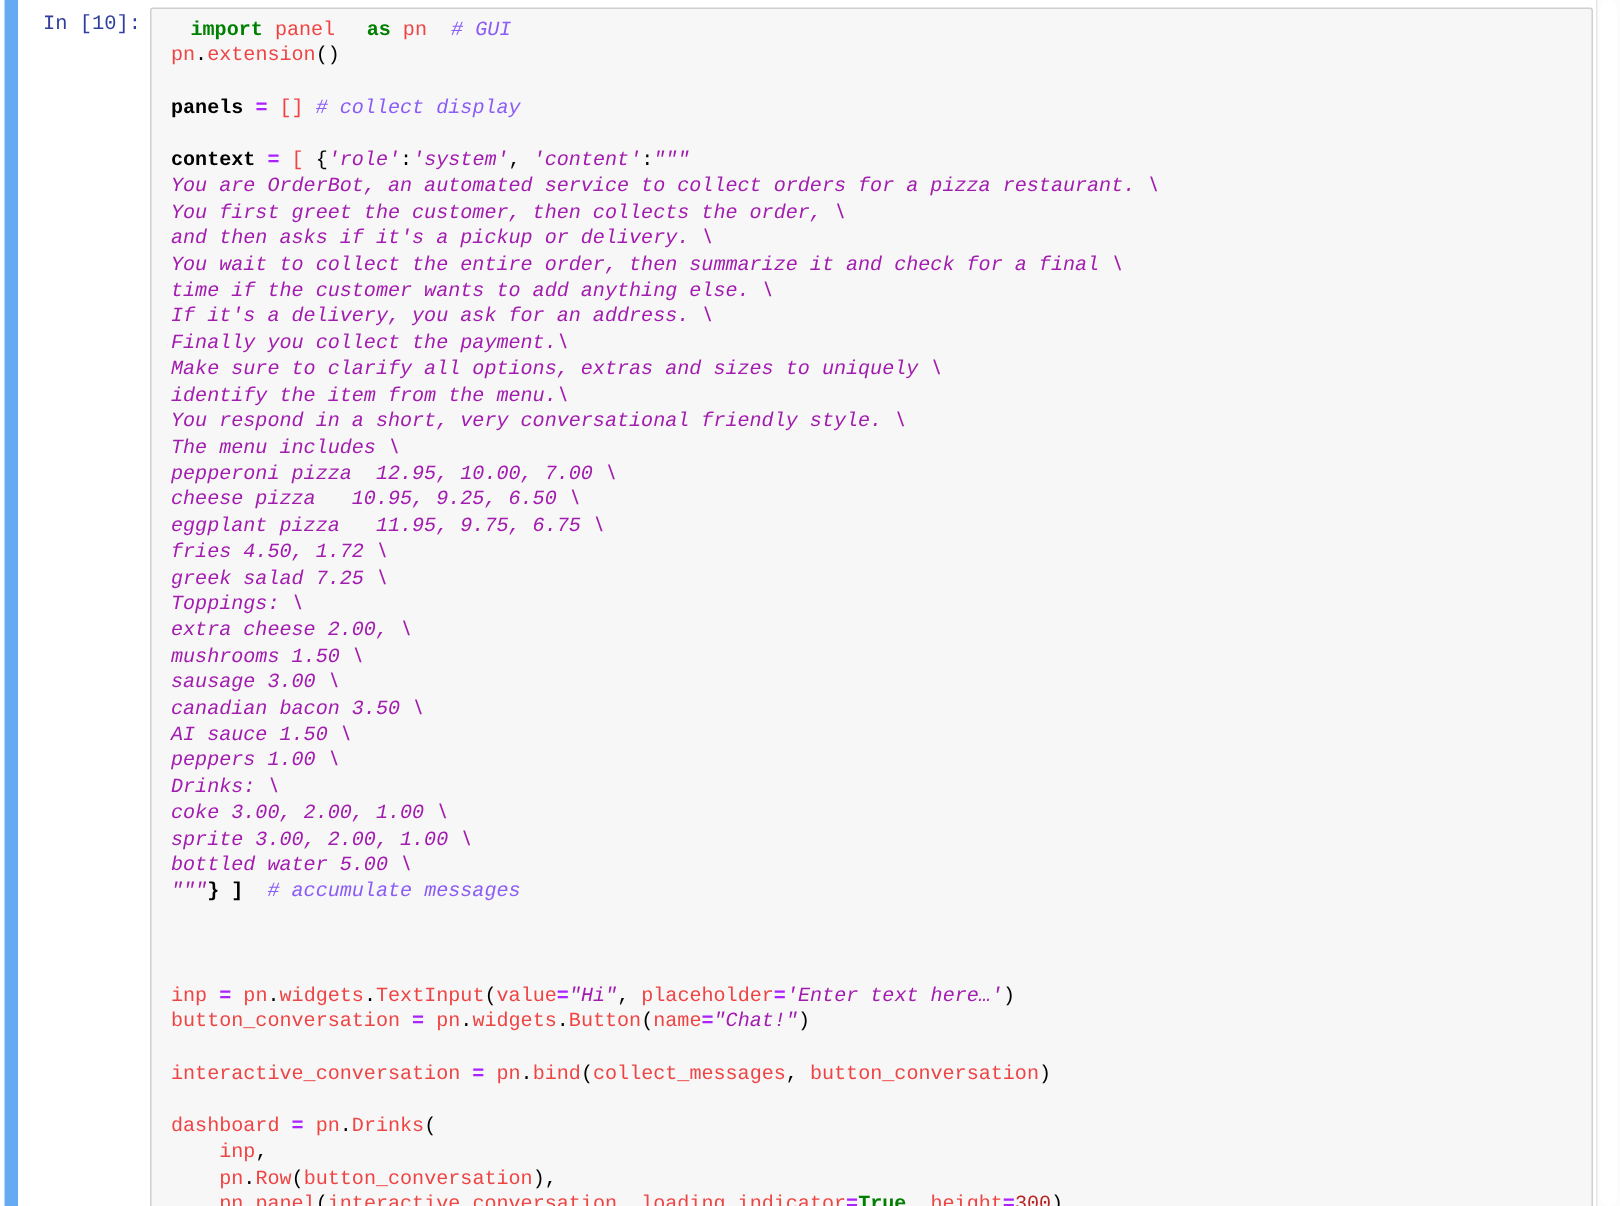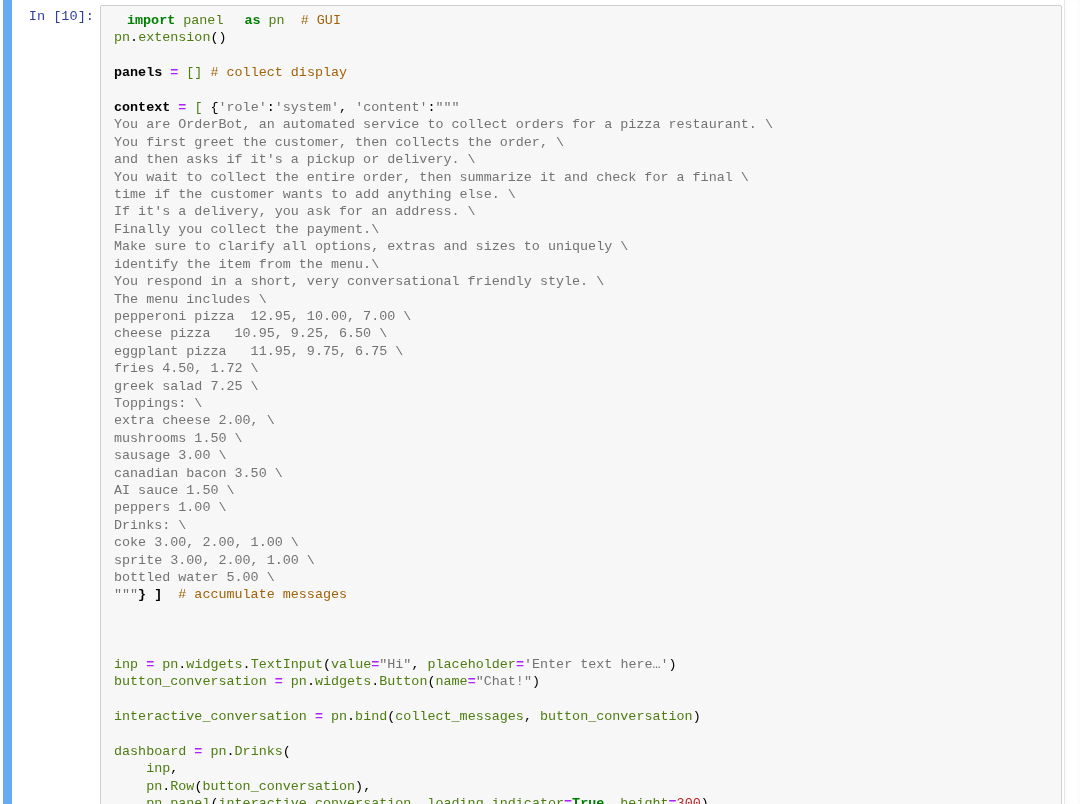--- a/index.html
+++ b/index.html
@@ -103,26 +103,26 @@
     top: 0px;
     width: 11px;
     height: 804px;
     background: #ffffff;
     border-radius: 6px;
   }
 
   
   .tok-k  { color: #008000; font-weight: bold; margin-left: 13px; }   
   .tok-kc { color: #008000; font-weight: bold; }   
-  .tok-n  { color: #4d7c0f; }                      
+  .tok-n  { color: #ef4444; }                      
   .tok-nb { color: #000000; font-weight: bold; text-align: right; }   
   .tok-o  { color: #AA22FF; font-weight: bold; }   
   .tok-p  { color: #000000; }                      
-  .tok-s  { color: #737373; }                      
-  .tok-c  { color: #a16207; }                      
+  .tok-s  { color: #a21caf; font-style: italic; }                      
+  .tok-c  { color: #8b5cf6; font-style: italic; }                      
   .tok-m2 { color: #BA2121; }                      
 </style>
 </head>
 <body>
 
 <div id="notebook-root">
 
   <div id="cell-select-bar"></div>
 
   <div id="code-cell">

